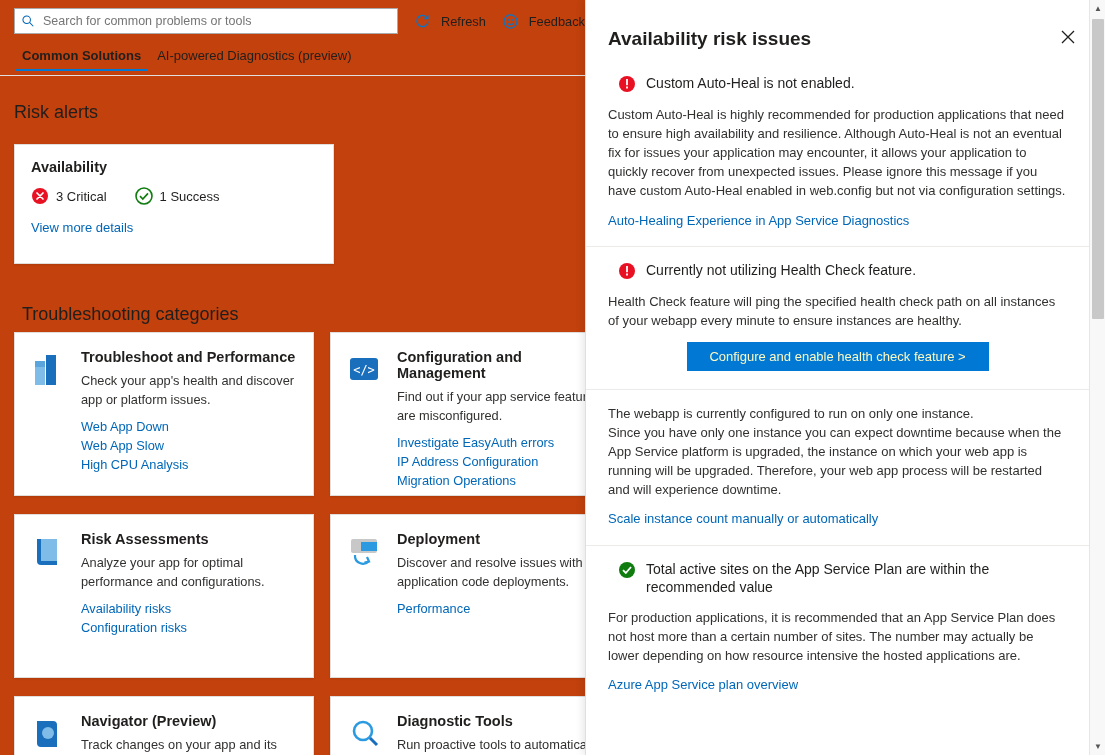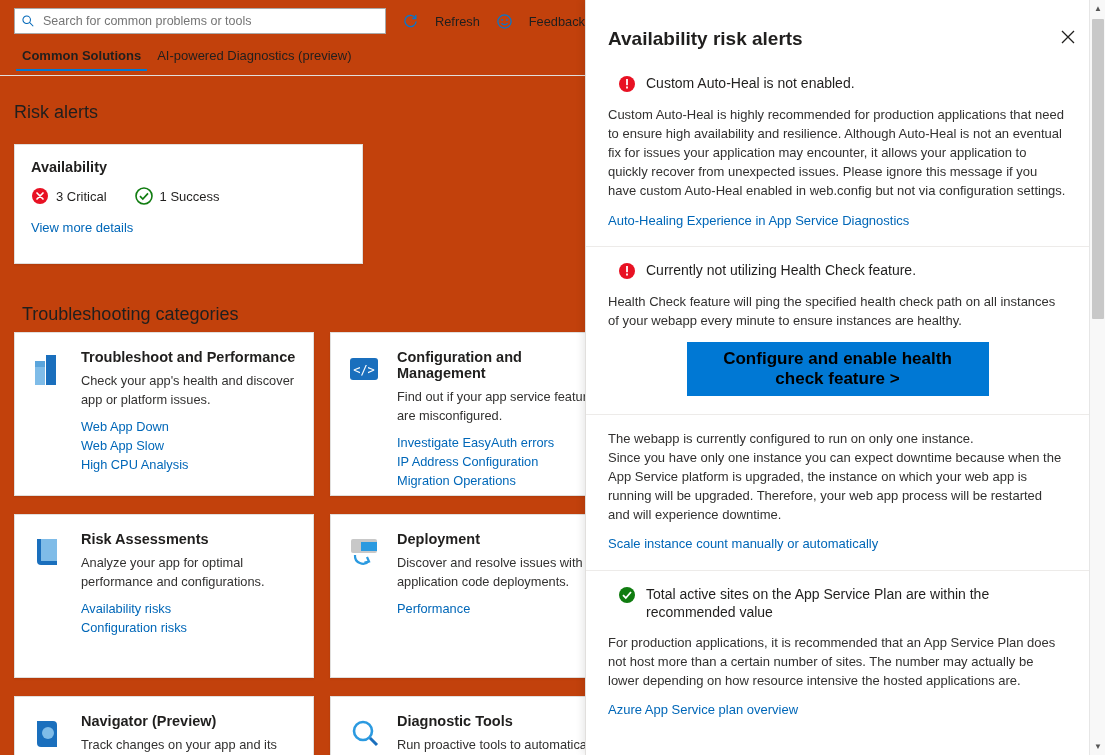--- a/index.html
+++ b/index.html
@@ -25,21 +25,21 @@
   .search-box {
     width: 390px; height: 26px; border: 1px solid #a9a9a9; background: #fff;
     display: flex; align-items: center; padding: 0 6px; font-size: 12.5px;
   }
   .search-box .mag { width: 14px; height: 14px; margin-right: 6px; flex: none; }
   .search-box input {
     border: none; outline: none; width: 100%; font-size: 12.5px;
     font-family: "Liberation Sans", sans-serif; color: #605e5c; background: transparent;
   }
   .tb-btn {
-    display: flex; align-items: center; gap: 16px; margin-left: 16px;
+    display: flex; align-items: center; gap: 10px; margin-left: 16px;
     font-size: 12.8px; color: #201f1e; height: 26px; cursor: pointer;
   }
   .tb-btn .ico { width: 17px; height: 17px; flex: none; }
 
   .tabs {
     display: flex; align-items: flex-start; gap: 0;
     padding: 0 0 0 14px; height: 34px; border-bottom: 1px solid #e1dfdd;
     width: 585px;
   }
   .tab {
@@ -54,21 +54,21 @@
 
   .section-title {
     font-size: 18px; color: #201f1e; margin: 26px 0 12px 14px; font-weight: normal;
   }
 
   .card {
     border: 1px solid #e1dfdd; background: #fff;
     box-shadow: 0 0.6px 1.8px rgba(0,0,0,.1);
   }
   .avail-card {
-    position: absolute; left: 14px; top: 144px; width: 349px; height: 120px;
+    position: absolute; left: 14px; top: 144px; width: 320px; height: 120px;
     padding: 14px 16px;
   }
   .avail-card h3 { margin: 0 0 12px 0; font-size: 14.5px; font-weight: bold; color: #201f1e; }
   .stat-row { display: flex; gap: 28px; align-items: center; margin-bottom: 13px; }
   .stat { display: flex; align-items: center; gap: 7px; font-size: 13px; color: #201f1e; }
   .link { color: #0067b8; font-size: 13px; text-decoration: none; cursor: pointer; }
 
   .cat-grid {
     position: absolute; left: 14px; top: 332px; width: 640px;
     display: grid; grid-template-columns: 300px 300px; gap: 18px 16px;
@@ -109,22 +109,22 @@
     display: flex; align-items: flex-start; gap: 10px; margin-bottom: 12px;
     padding-left: 10px;
   }
   .alert-head .sev { width: 18px; height: 18px; flex: none; margin-top: 1px; }
   .alert-head .txt { font-size: 14px; color: #201f1e; line-height: 1.3; }
   .alert-body { font-size: 13px; line-height: 1.47; color: #323130; }
   .alert-body p { margin: 0 0 10px 0; }
   .alert-body .tight { margin-bottom: 0; }
   .alert-body a { font-size: 13px; }
   .cta {
-    display: inline-block; background: #0078d4; color: #000000; font-size: 17px;
-    font-weight: bold; padding: 7px 14px; border: none; cursor: pointer;
+    display: inline-block; background: #0078d4; color: #fef9c3; font-size: 13px;
+    font-weight: normal; padding: 7px 14px; border: none; cursor: pointer;
     margin: 2px 0 2px 0; text-align: center;
   }
   
   .scrollbar {
     position: absolute; right: 0; top: 0; width: 16px; height: 755px;
     background: #f8f8f8; border-left: 1px solid #e6e6e6;
   }
   .scroll-arrow {
     position: absolute; left: 0; width: 16px; height: 17px;
     display: flex; align-items: center; justify-content: center;
@@ -301,21 +301,21 @@
           <p>Run proactive tools to automatically mitigate the app.</p>
         </div>
       </div>
 
     </div>
   </div>
 
   <div class="panel">
 
     <div class="panel-header">
-      <h2>Availability risk alerts</h2>
+      <h2>Availability risk issues</h2>
       <div class="close-btn">
         <svg width="14" height="14" viewBox="0 0 14 14">
           <path d="M1 1l12 12M13 1L1 13" stroke="#201f1e" stroke-width="1.3"></path>
         </svg>
       </div>
     </div>
 
     <div class="panel-scroll">
 
       <div class="alert-block">

